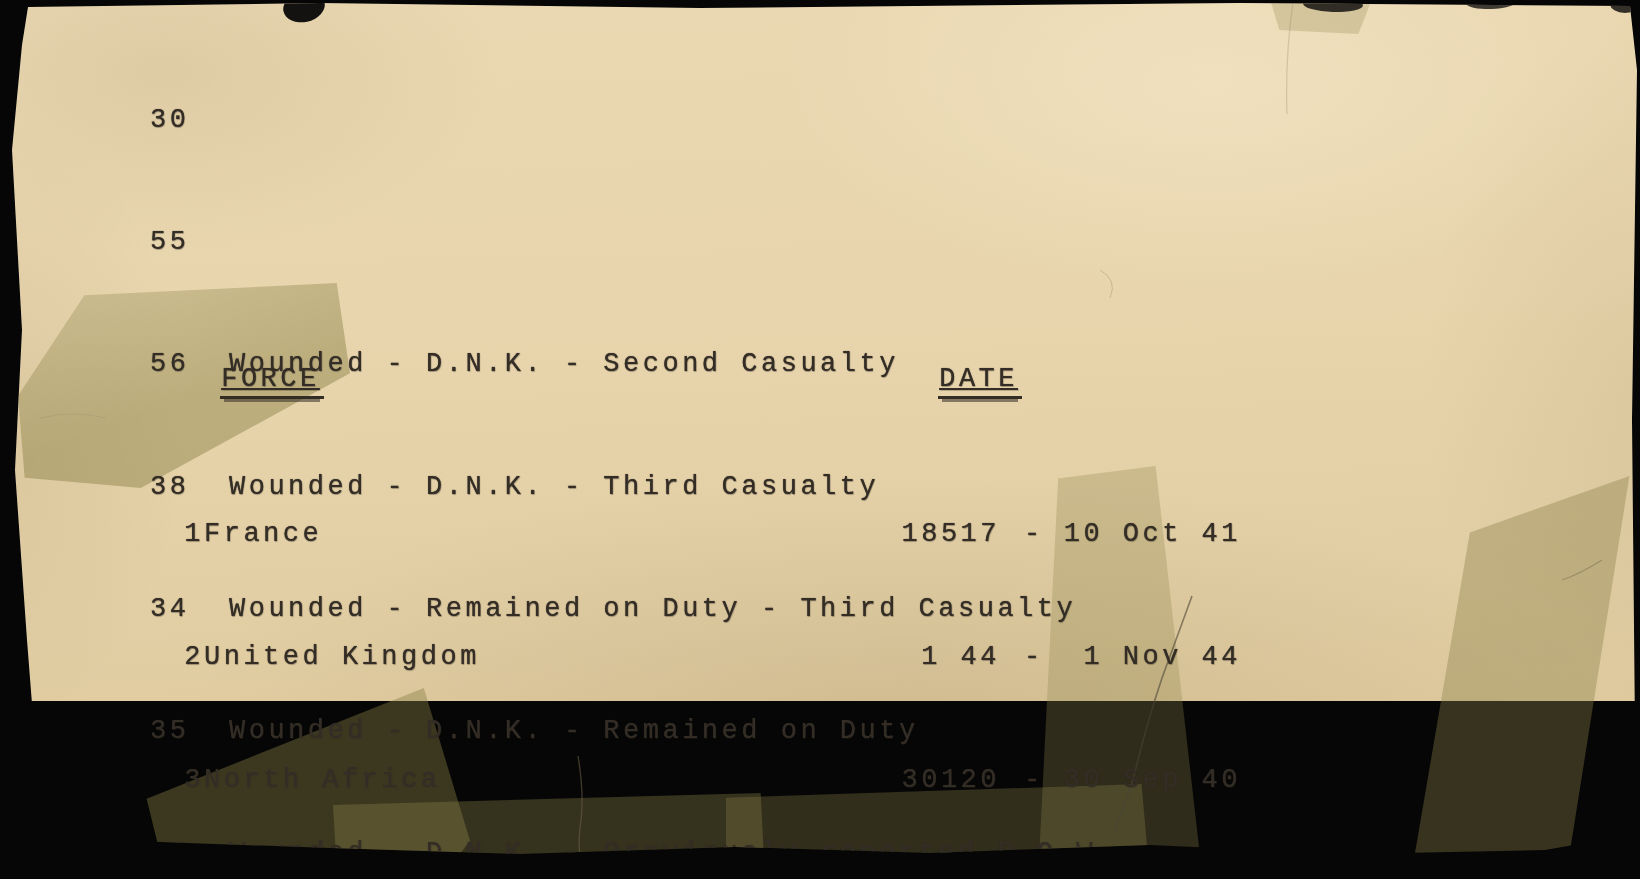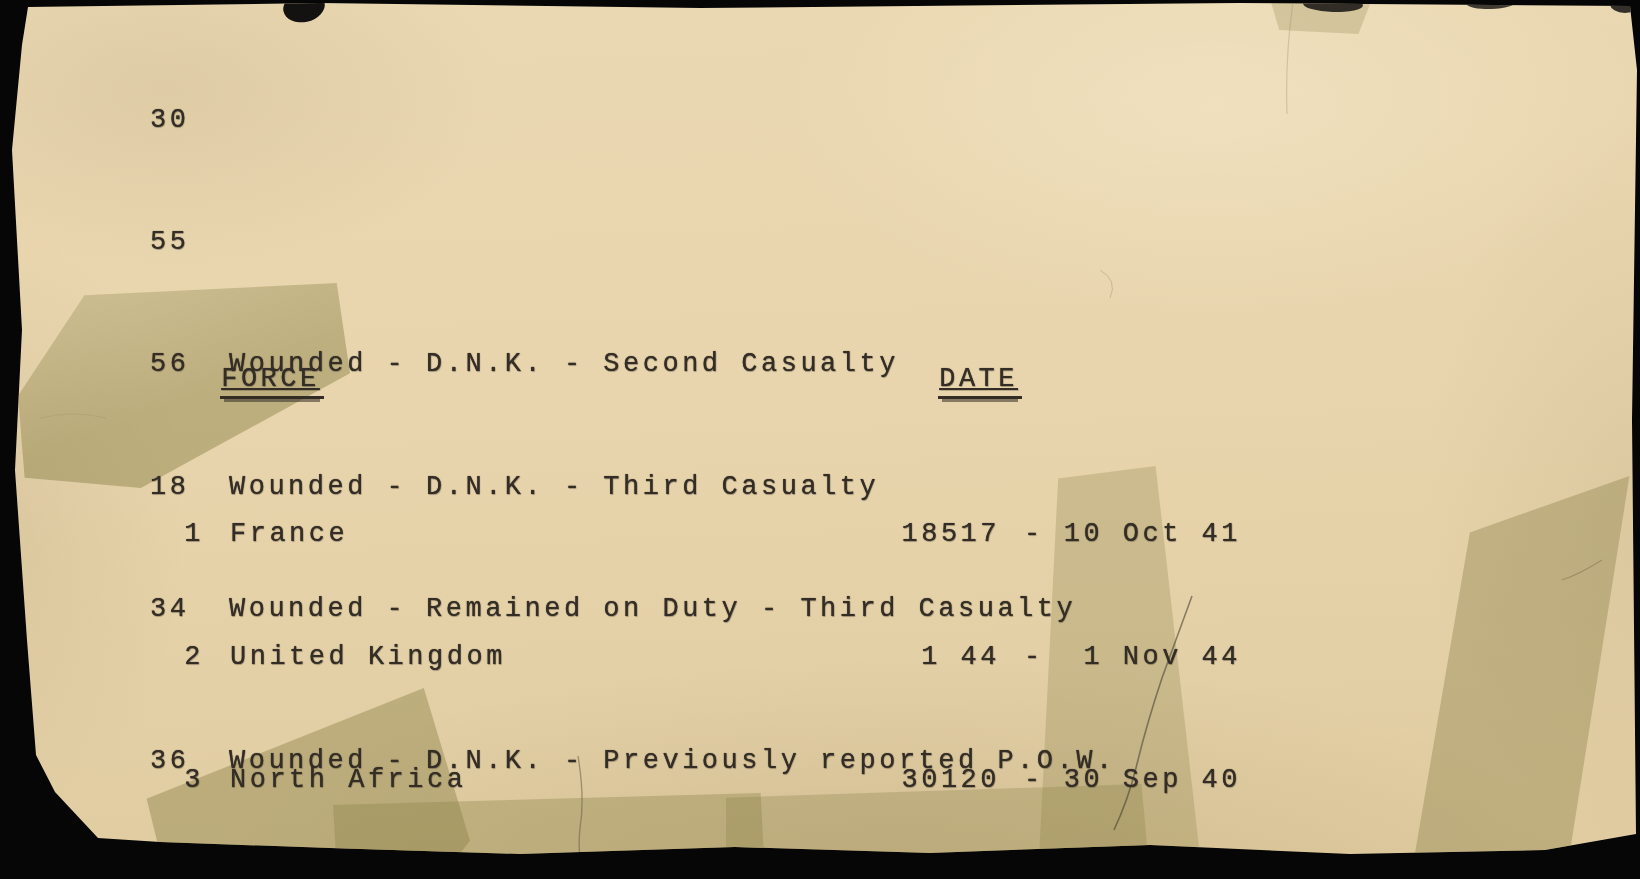--- a/index.html
+++ b/index.html
@@ -1,19 +1,19 @@
 <!DOCTYPE html>
 <html><head>
 <meta charset="utf-8">
 <style>
   * { margin:0; padding:0; box-sizing:border-box; }
   html,body { width:1640px; height:879px; overflow:hidden; background:#060606; }
   body { font-family:"Liberation Mono","DejaVu Sans Mono",monospace; }
 
-  .scene { position:relative; width:1640px; height:879px; background:#060606; }
+  .scene { position:relative; width:1640px; height:701px; background:#060606; }
 
   
   .paper {
     position:absolute; inset:0;
     background:linear-gradient(178deg,#ead8b2 0%, #e8d5ad 45%, #e3cfa5 80%, #e0cb9f 100%);
     clip-path: polygon(
       28px 7px, 320px 3px, 700px 8px, 1240px 3px, 1630px 6px,
       1637px 70px, 1632px 420px, 1636px 834px,
       1545px 850px, 1350px 854px, 1150px 845px, 930px 853px,
       735px 847px, 520px 854px, 330px 848px, 160px 842px,
@@ -76,21 +76,21 @@
 
   .heading { z-index:5; }
   .force-heading { left:102px; top:334px; }
   .date-heading  { left:820px; top:334px; }
   .underlined { display:inline-block; padding:0 4px 2px 1px; border-bottom:3px solid #332d26;
                 box-shadow:0 7px 0 -4px rgba(51,45,38,0.55);text-decoration:underline; }
 
   .force-list { left:180px; top:399px; }
   .force-list .row { display:flex; height:33.2px; }
   .force-num  { flex:0 0 24px; text-align:right; }
-  .force-label{ margin-left:26px; }
+  .force-label{ }
 
   .date-list { left:898px; top:399px; }
   .date-list .row { display:flex; height:33.2px; }
   .date-code { flex:0 0 102px; text-align:right; }
   .date-dash { margin:0 20px 0 24px; }
 </style>
 </head>
 <body>
 
 <div class="scene">
@@ -130,29 +130,33 @@
         <div class="row">
           <span class="cas-code">55</span>
         </div>
       
         <div class="row">
           <span class="cas-code">56</span>
           <span class="cas-desc">Wounded - D.N.K. - Second Casualty</span>
         </div>
       
         <div class="row">
-          <span class="cas-code">18</span>
+          <span class="cas-code">38</span>
           <span class="cas-desc">Wounded - D.N.K. - Third Casualty</span>
         </div>
       
         <div class="row">
           <span class="cas-code">34</span>
           <span class="cas-desc">Wounded - Remained on Duty - Third Casualty</span>
         </div>
       
+        <div class="row">
+          <span class="cas-code">35</span>
+          <span class="cas-desc">Wounded - D.N.K. - Remained on Duty</span>
+        </div>
       
         <div class="row">
           <span class="cas-code">36</span>
           <span class="cas-desc">Wounded - D.N.K. - Previously reported P.O.W.</span>
         </div>
       
         
       
         
       

